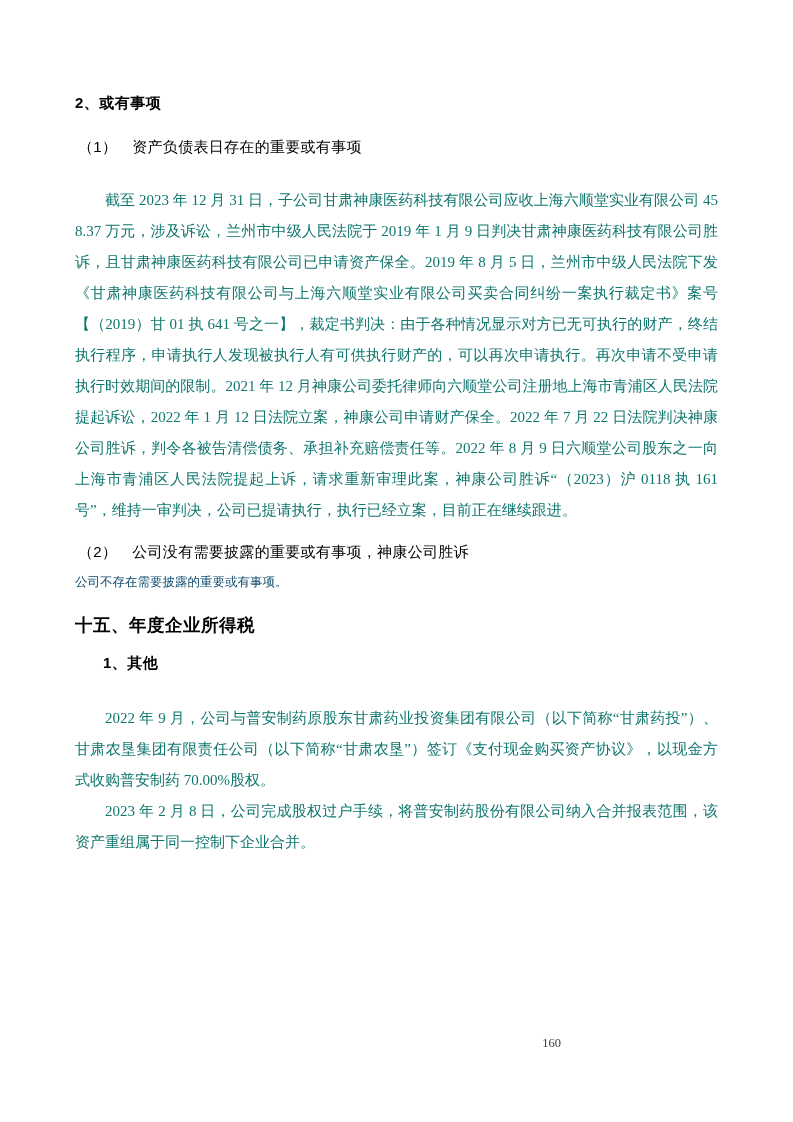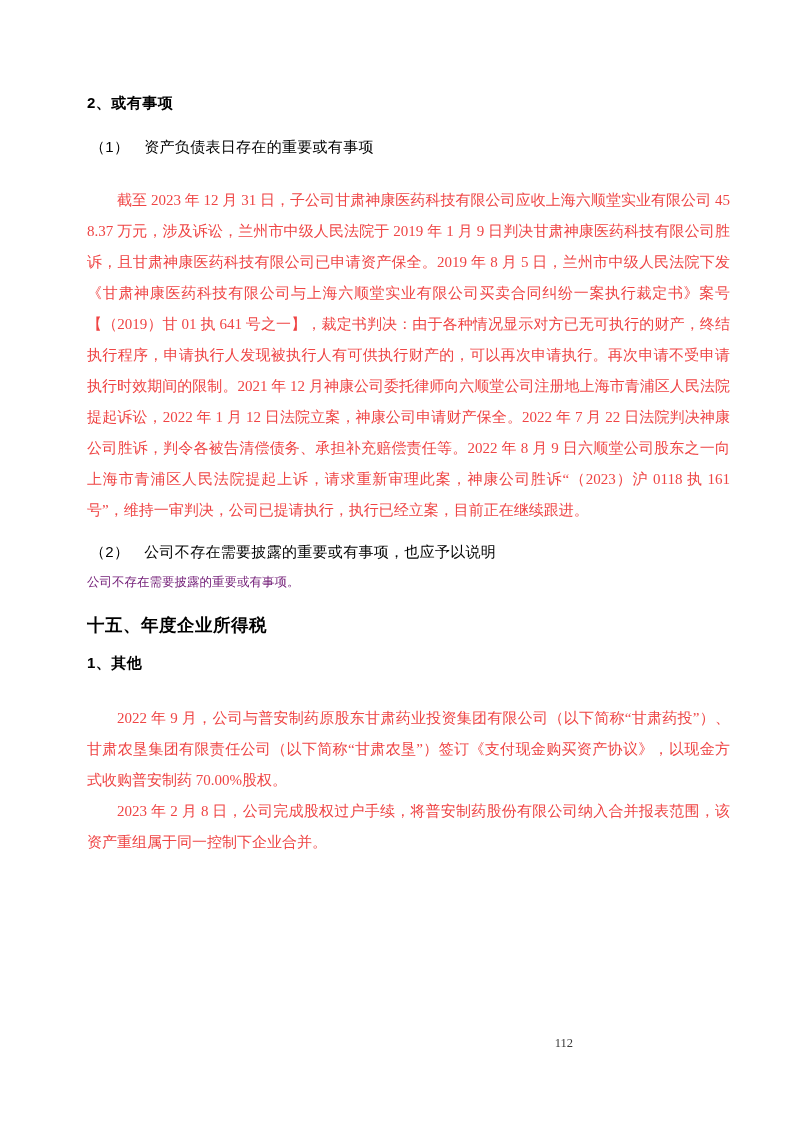--- a/index.html
+++ b/index.html
@@ -7,21 +7,21 @@
   body {
     width: 793px;
     height: 1122px;
     position: relative;
     font-family: "Liberation Serif", "DejaVu Serif", serif;
     color: #1c1c1c;
     overflow: hidden;
   }
   .page {
     position: absolute;
-    left: 12px; top: 0;
+    left: 0; top: 0;
     width: 637px;
     height: 1122px;
     background: #ffffff;
   }
   .content {
     position: absolute;
     left: 75px;
     top: 0;
     width: 643px;
   }
@@ -51,37 +51,37 @@
   
   .h-section {
     font-family: "Liberation Sans", "DejaVu Sans", sans-serif;
     font-weight: 700;
     font-size: 17.5px;
     line-height: 24px;
     color: #000;
     margin-top: 20px;
     letter-spacing: 0.5px;
   }
-  .mt-h3b { margin-top: 16px; }
+  .mt-h3b { margin-top: 16px; margin-left: 28px; }
   
   .para {
     font-size: 15px;
     line-height: 31px;
     text-align: justify;
     text-indent: 2em;
-    color: #ef4444;
+    color: #0f766e;
     word-break: break-all;
   }
   .mt-para1 { margin-top: 28px; }
   .mt-para2 { margin-top: 30px; }
   
   .note {
     font-size: 12.5px;
     line-height: 22px;
-    color: #701a75;
+    color: #0c4a6e;
     margin-top: 9px;
   }
   .page-number {
     position: absolute;
     top: 1036px;
     right: 76px;
     font-size: 12.5px;
     color: #3a3a3a;
     font-family: "Liberation Serif", "DejaVu Serif", serif;
   }
@@ -94,30 +94,30 @@
 
     <div class="h-num h-top">2、或有事项</div>
 
     <div class="h-paren mt-h4a">
       <span class="num">（1）</span><span>资产负债表日存在的重要或有事项</span>
     </div>
 
     <div class="para mt-para1">截至 2023 年 12 月 31 日，子公司甘肃神康医药科技有限公司应收上海六顺堂实业有限公司 458.37 万元，涉及诉讼，兰州市中级人民法院于 2019 年 1 月 9 日判决甘肃神康医药科技有限公司胜诉，且甘肃神康医药科技有限公司已申请资产保全。2019 年 8 月 5 日，兰州市中级人民法院下发《甘肃神康医药科技有限公司与上海六顺堂实业有限公司买卖合同纠纷一案执行裁定书》案号【（2019）甘 01 执 641 号之一】，裁定书判决：由于各种情况显示对方已无可执行的财产，终结执行程序，申请执行人发现被执行人有可供执行财产的，可以再次申请执行。再次申请不受申请执行时效期间的限制。2021 年 12 月神康公司委托律师向六顺堂公司注册地上海市青浦区人民法院提起诉讼，2022 年 1 月 12 日法院立案，神康公司申请财产保全。2022 年 7 月 22 日法院判决神康公司胜诉，判令各被告清偿债务、承担补充赔偿责任等。2022 年 8 月 9 日六顺堂公司股东之一向上海市青浦区人民法院提起上诉，请求重新审理此案，神康公司胜诉“（2023）沪 0118 执 161 号”，维持一审判决，公司已提请执行，执行已经立案，目前正在继续跟进。</div>
 
     <div class="h-paren mt-h4b">
-      <span class="num">（2）</span><span>公司不存在需要披露的重要或有事项，也应予以说明</span>
+      <span class="num">（2）</span><span>公司没有需要披露的重要或有事项，神康公司胜诉</span>
     </div>
 
     <div class="note">公司不存在需要披露的重要或有事项。</div>
 
     <div class="h-section">十五、年度企业所得税</div>
 
     <div class="h-num mt-h3b">1、其他</div>
 
     <div class="para mt-para2">2022 年 9 月，公司与普安制药原股东甘肃药业投资集团有限公司（以下简称“甘肃药投”）、甘肃农垦集团有限责任公司（以下简称“甘肃农垦”）签订《支付现金购买资产协议》，以现金方式收购普安制药 70.00%股权。</div>
 
     <div class="para">2023 年 2 月 8 日，公司完成股权过户手续，将普安制药股份有限公司纳入合并报表范围，该资产重组属于同一控制下企业合并。</div>
 
 
   </div>
 
-  <div class="page-number">112</div>
+  <div class="page-number">160</div>
 </div>
 
 </body></html>

